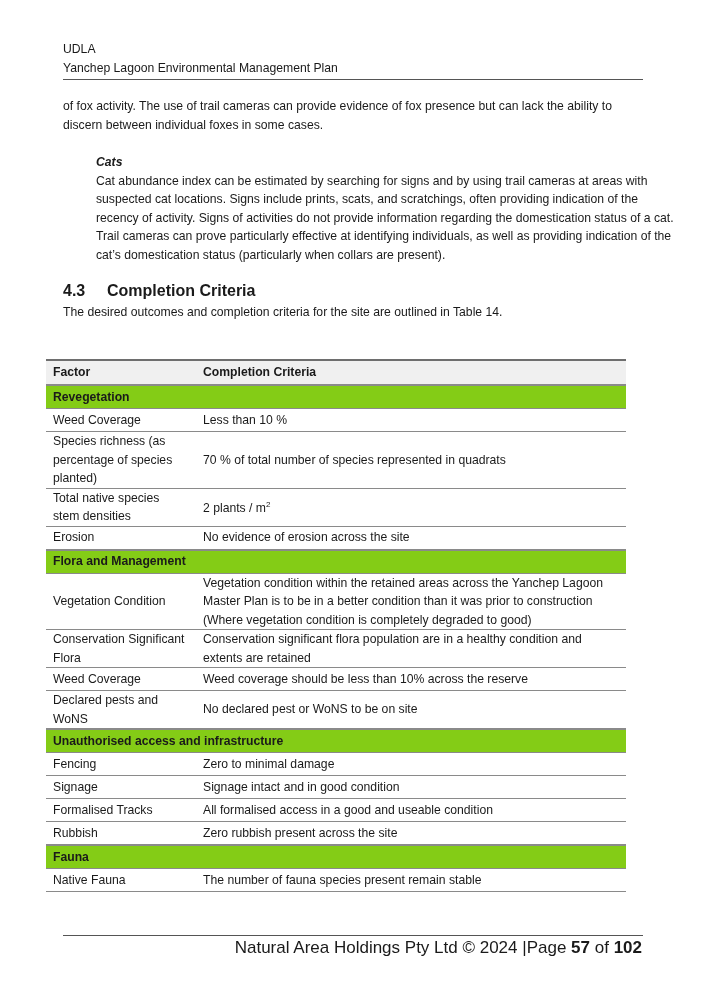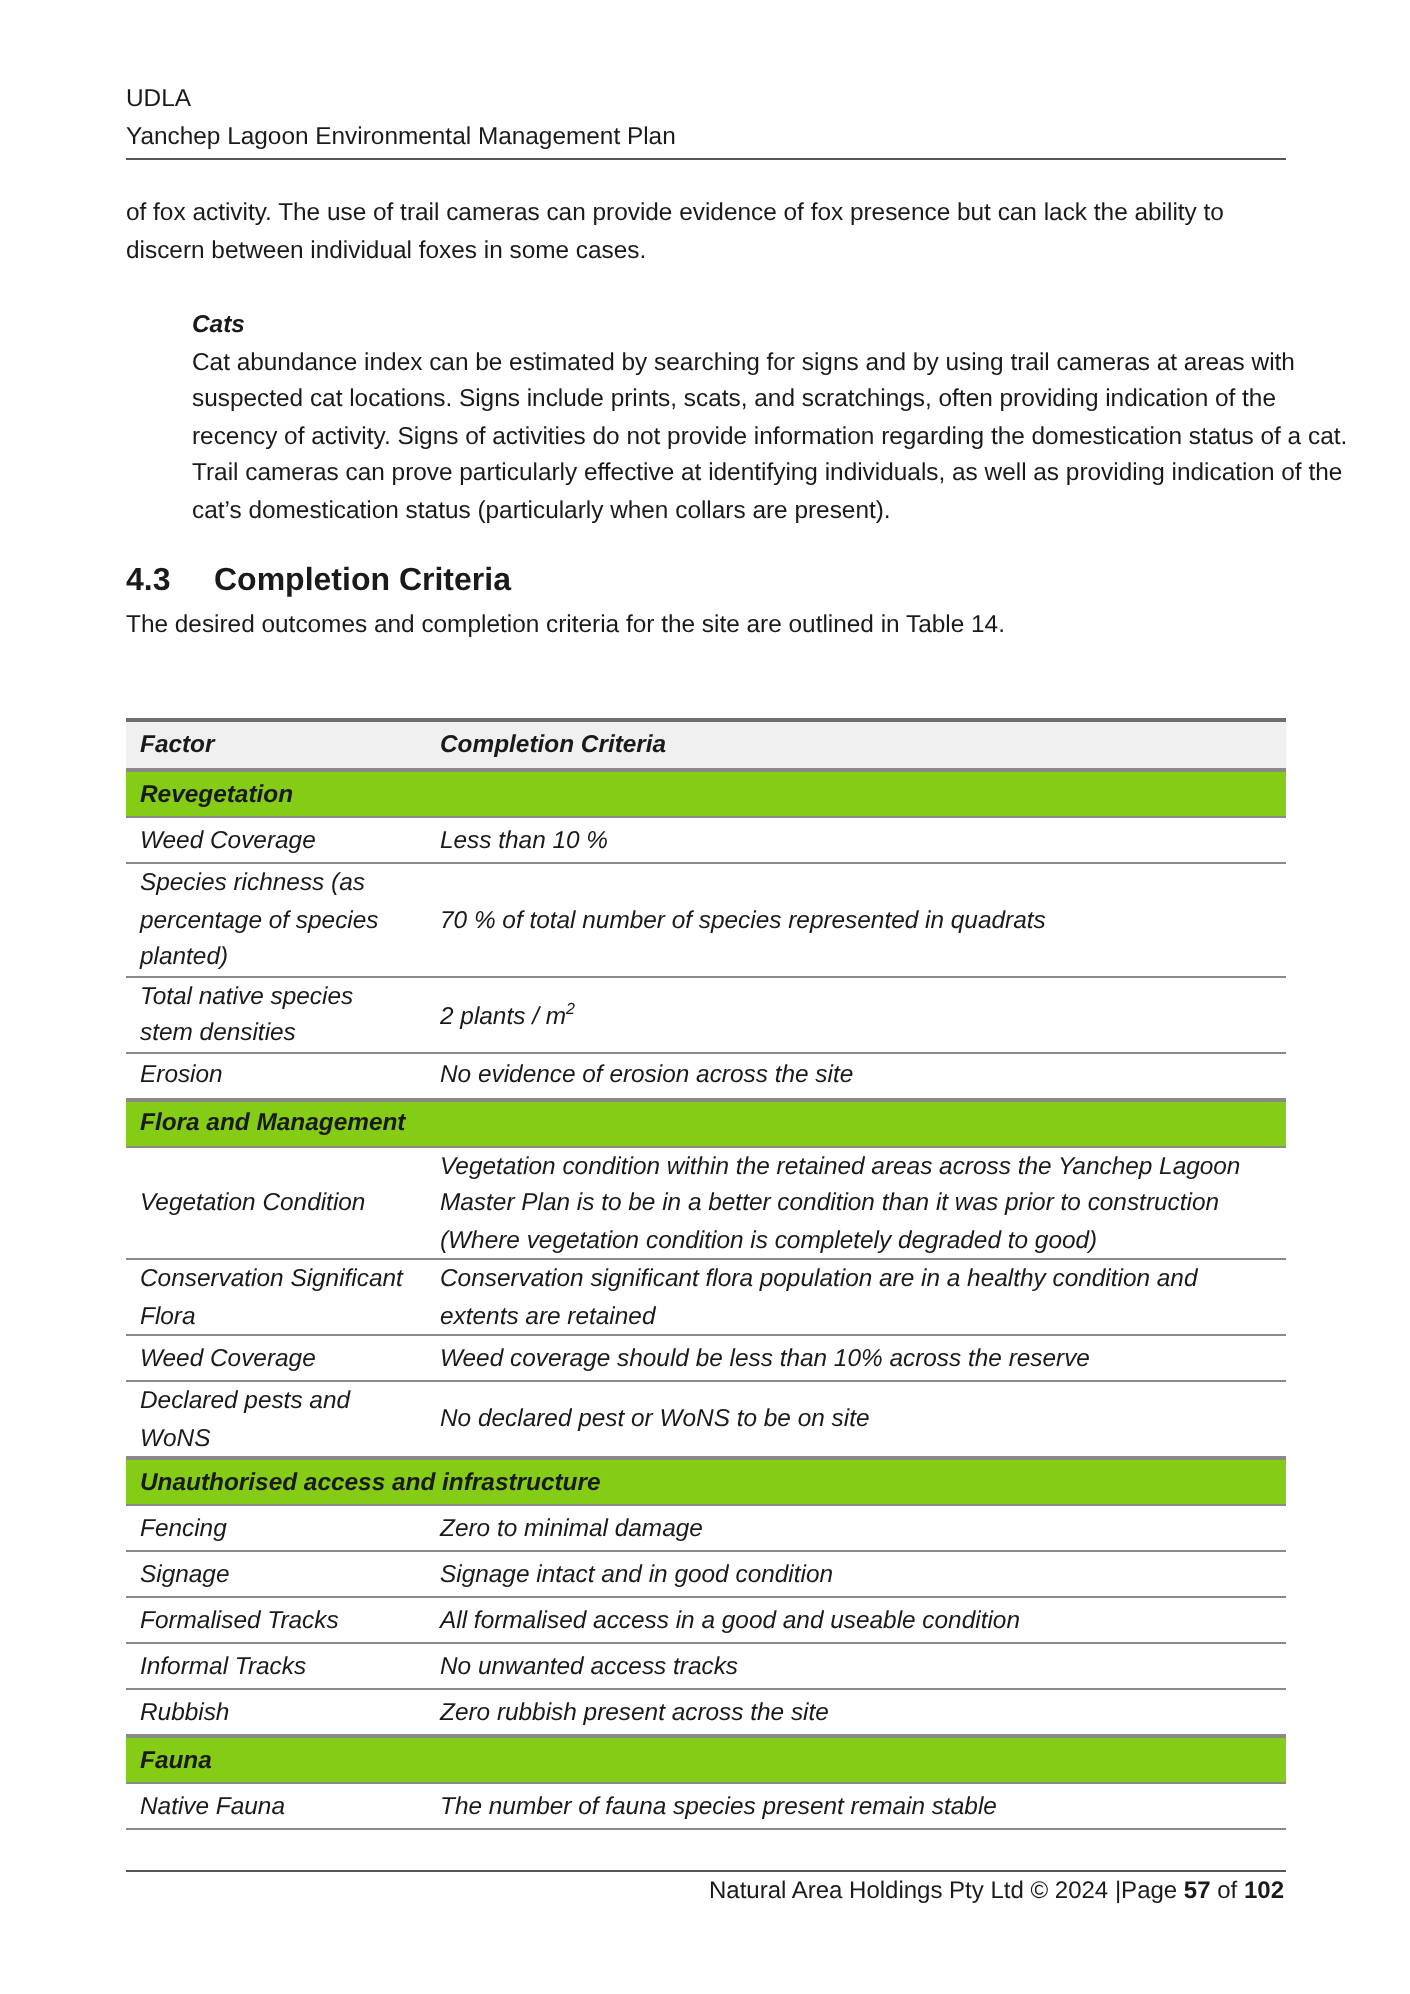--- a/index.html
+++ b/index.html
@@ -6,29 +6,29 @@
   body { width: 705px; height: 997px; position: relative; font-family: "Liberation Sans", sans-serif; color: #1a1a1a; font-size: 12.2px; }
   .header { position: absolute; left: 63px; top: 40px; width: 580px; }
   .header div { line-height: 19px; }
   .header-rule { position: absolute; left: 63px; top: 79px; width: 580px; height: 0; border-top: 1px solid #555; }
   .para { position: absolute; left: 63px; width: 585px; line-height: 18.5px; }
   .subhead { font-weight: bold; font-style: italic; }
   .section { position: absolute; left: 63px; top: 282px; font-size: 16px; font-weight: bold; }
   .section .num { display: inline-block; width: 44px; }
   .caption { position: absolute; left: 63px; top: 341px; font-size: 11.8px; margin-top: 32px; }
   .caption b { font-weight: bold; }
-  table { position: absolute; left: 63px; top: 359px; width: 580px; border-collapse: collapse; font-size: 12.2px; font-style: italic; }
+  table { position: absolute; left: 46px; top: 359px; width: 580px; border-collapse: collapse; font-size: 12.2px; }
   td { border-top: 1px solid #8a8a8a; padding: 0 7px; line-height: 18.5px; vertical-align: middle; }
   tr.hdr td { background: #f0f0f0; font-weight: bold; border-top: 2px solid #6e6e6e; height: 23px; }
   tr.cat td { background: #84cc16; font-weight: bold; border-top: 2px solid #8a8a8a; border-bottom: 1px solid #8a8a8a; height: 22px; }
   tr.row td { height: 22px; }
   tr.last td { border-bottom: 1px solid #8a8a8a; }
   td.factor { width: 136px; }
   .footer-rule { position: absolute; left: 63px; top: 935px; width: 580px; border-top: 1px solid #555; }
-  .footer { position: absolute; right: 63px; top: 938px; font-size: 12px; }
+  .footer { position: absolute; right: 63px; top: 938px; font-size: 17px; }
   .footer b { font-weight: bold; }
   sup { font-size: 8px; }
 </style>
 </head>
 <body>
 
 <div class="header">
   <div>UDLA</div>
   <div>Yanchep Lagoon Environmental Management Plan</div>
 </div>
@@ -103,24 +103,20 @@
       </tr>
       <tr class="row">
         <td class="factor">Signage</td>
         <td><span>Signage intact and in good condition</span></td>
       </tr>
       <tr class="row">
         <td class="factor">Formalised Tracks</td>
         <td><span>All formalised access in a good and useable condition</span></td>
       </tr>
       <tr class="row">
-        <td class="factor">Informal Tracks</td>
-        <td><span>No unwanted access tracks</span></td>
-      </tr>
-      <tr class="row">
         <td class="factor">Rubbish</td>
         <td><span>Zero rubbish present across the site</span></td>
       </tr>
       <tr class="cat">
         <td colspan="2">Fauna</td>
       </tr>
       <tr class="row last">
         <td class="factor">Native Fauna</td>
         <td><span>The number of fauna species present remain stable</span></td>
       </tr>

